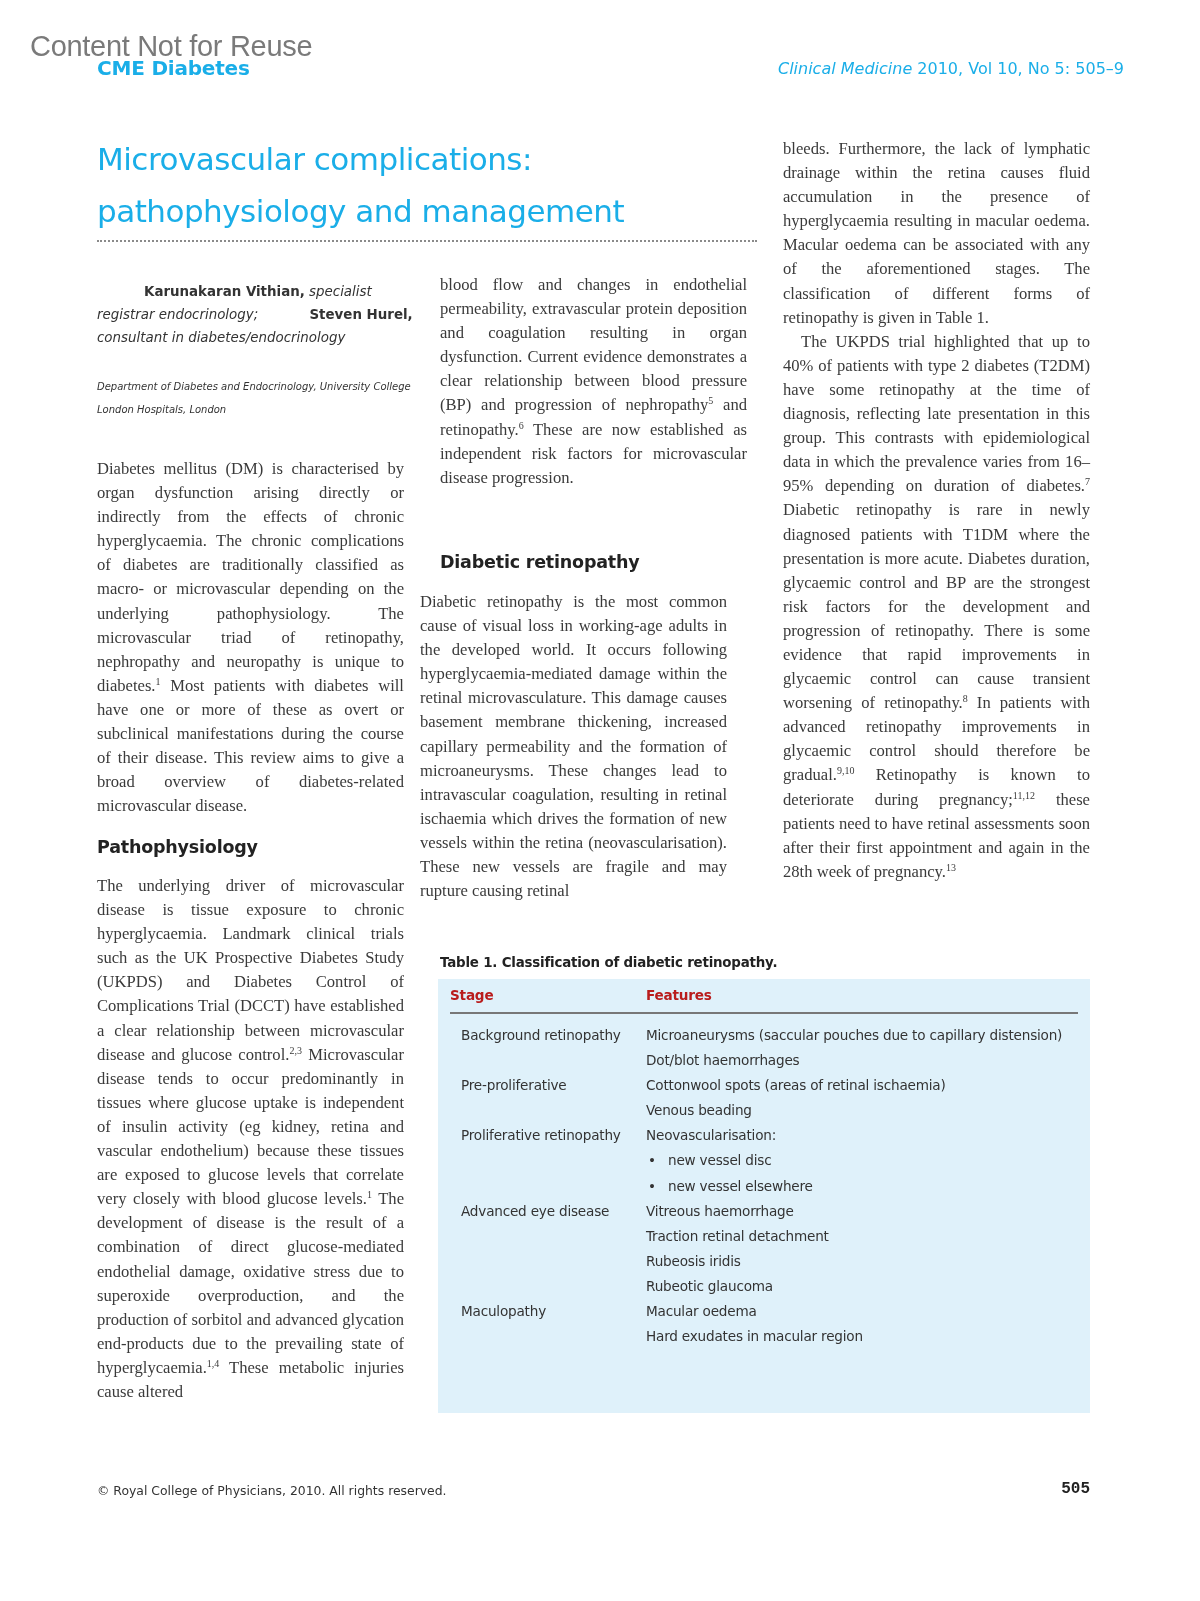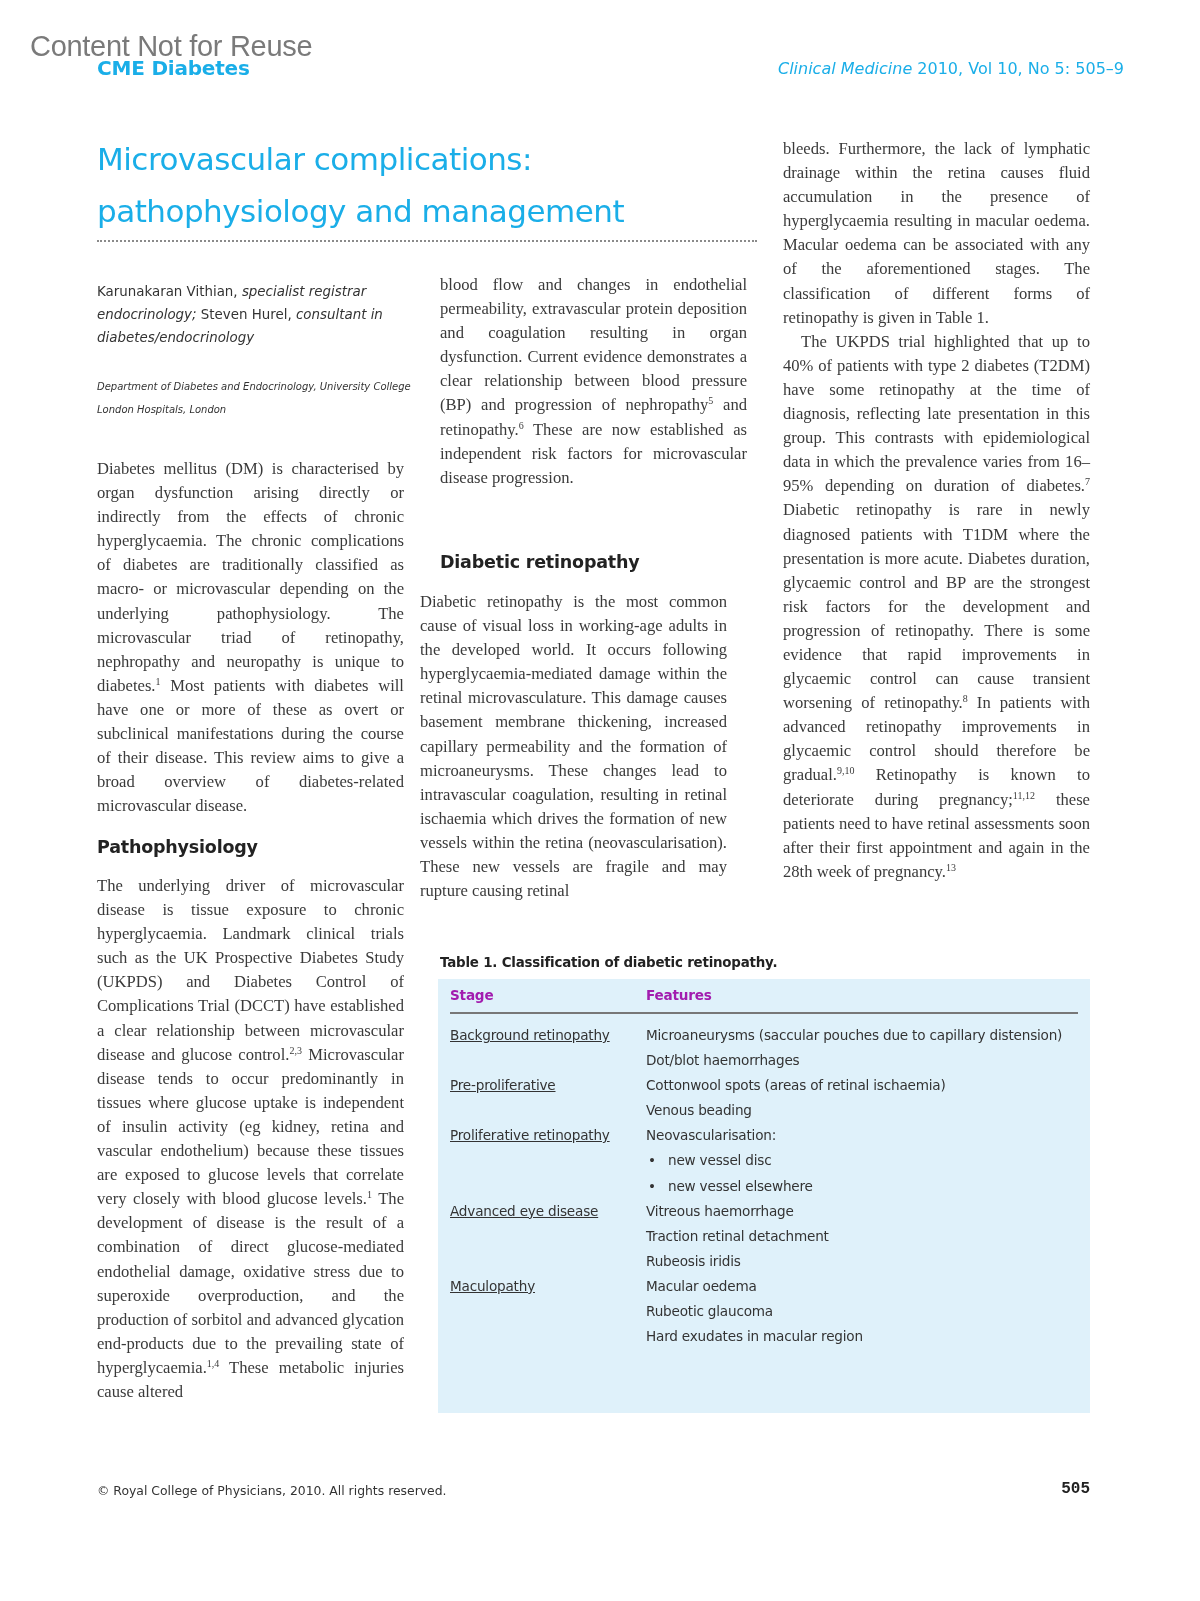--- a/index.html
+++ b/index.html
@@ -25,21 +25,21 @@
     letter-spacing: -0.5px; margin: 0; font-weight: normal;
   }
   .title-rule {
     position: absolute; left: 97px; top: 240px; width: 660px; height: 0;
     border-top: 2px dotted #8a8a8a;
   }
   .authors {
     position: absolute; left: 97px; top: 280px; width: 320px;
     font-family: "DejaVu Sans", sans-serif; font-size: 13.4px; line-height: 23px; color: #333;
   }
-  .authors b { font-weight: normal; }
+  .authors b { font-weight: bold; margin-left: 47px; }
   .authors i { font-style: italic; }
   .affil {
     position: absolute; left: 97px; top: 375px; width: 320px;
     font-family: "DejaVu Sans", sans-serif; font-style: italic; font-size: 10px; line-height: 23px; color: #333;
   }
   .col {
     position: absolute;
     font-family: "Liberation Serif", "DejaVu Serif", serif; font-size: 16.6px; line-height: 24.1px;
     color: #3a3a3a; text-align: justify;
   }
@@ -63,27 +63,27 @@
     font-family: "DejaVu Sans", sans-serif; font-weight: bold; font-size: 13.4px; color: #222;
     letter-spacing: -0.2px;
   }
   .table-box {
     position: absolute; left: 438px; top: 979px; width: 652px; height: 434px;
     background: #dff1fa;
     font-family: "DejaVu Sans", sans-serif; font-size: 13.6px; color: #333;
     letter-spacing: -0.2px;
   }
   .thead { position: absolute; left: 12px; top: 8px; right: 12px; height: 22px; }
-  .thead .th { position: absolute; top: 0; font-weight: bold; color: #a21caf; }
+  .thead .th { position: absolute; top: 0; font-weight: bold; color: #b91c1c; }
   .thead .th-stage { left: 0; }
   .thead .th-feat { left: 196px; }
   .thead-rule { position: absolute; left: 12px; right: 12px; top: 33px; border-top: 2px solid #777; }
   .tbody { position: absolute; left: 12px; top: 44px; right: 12px; }
   .trow { position: relative; height: 25.1px; line-height: 25.1px; white-space: nowrap; }
-  .trow .stage { position: absolute; left: 0; top: 0; text-decoration: underline; }
+  .trow .stage { position: absolute; left: 11px; top: 0; }
   .trow .feat { position: absolute; left: 196px; top: 0; }
   .trow .feat .bullet { display: inline-block; width: 20px; padding-left: 2px; }
 
   .footer-left {
     position: absolute; left: 97px; top: 1483px;
     font-family: "DejaVu Sans", sans-serif; font-size: 12.4px; color: #333;
   }
   .footer-right {
     position: absolute; right: 110px; top: 1480px;
     font-family: Liberation Mono, monospace; font-size: 16px; color: #222; font-weight: bold;
@@ -181,28 +181,28 @@
       </div>
       <div class="trow">
         <span class="stage"></span>
         <span class="feat">Traction retinal detachment</span>
       </div>
       <div class="trow">
         <span class="stage"></span>
         <span class="feat">Rubeosis iridis</span>
       </div>
       <div class="trow">
+        <span class="stage"></span>
+        <span class="feat">Rubeotic glaucoma</span>
+      </div>
+      <div class="trow">
         <span class="stage">Maculopathy</span>
         <span class="feat">Macular oedema</span>
       </div>
       <div class="trow">
         <span class="stage"></span>
-        <span class="feat">Rubeotic glaucoma</span>
-      </div>
-      <div class="trow">
-        <span class="stage"></span>
         <span class="feat">Hard exudates in macular region</span>
       </div>
     </div>
 </div>
 
 <div class="footer-left">© Royal College of Physicians, 2010. All rights reserved.</div>
 <div class="footer-right">505</div>
 
 </body></html>

